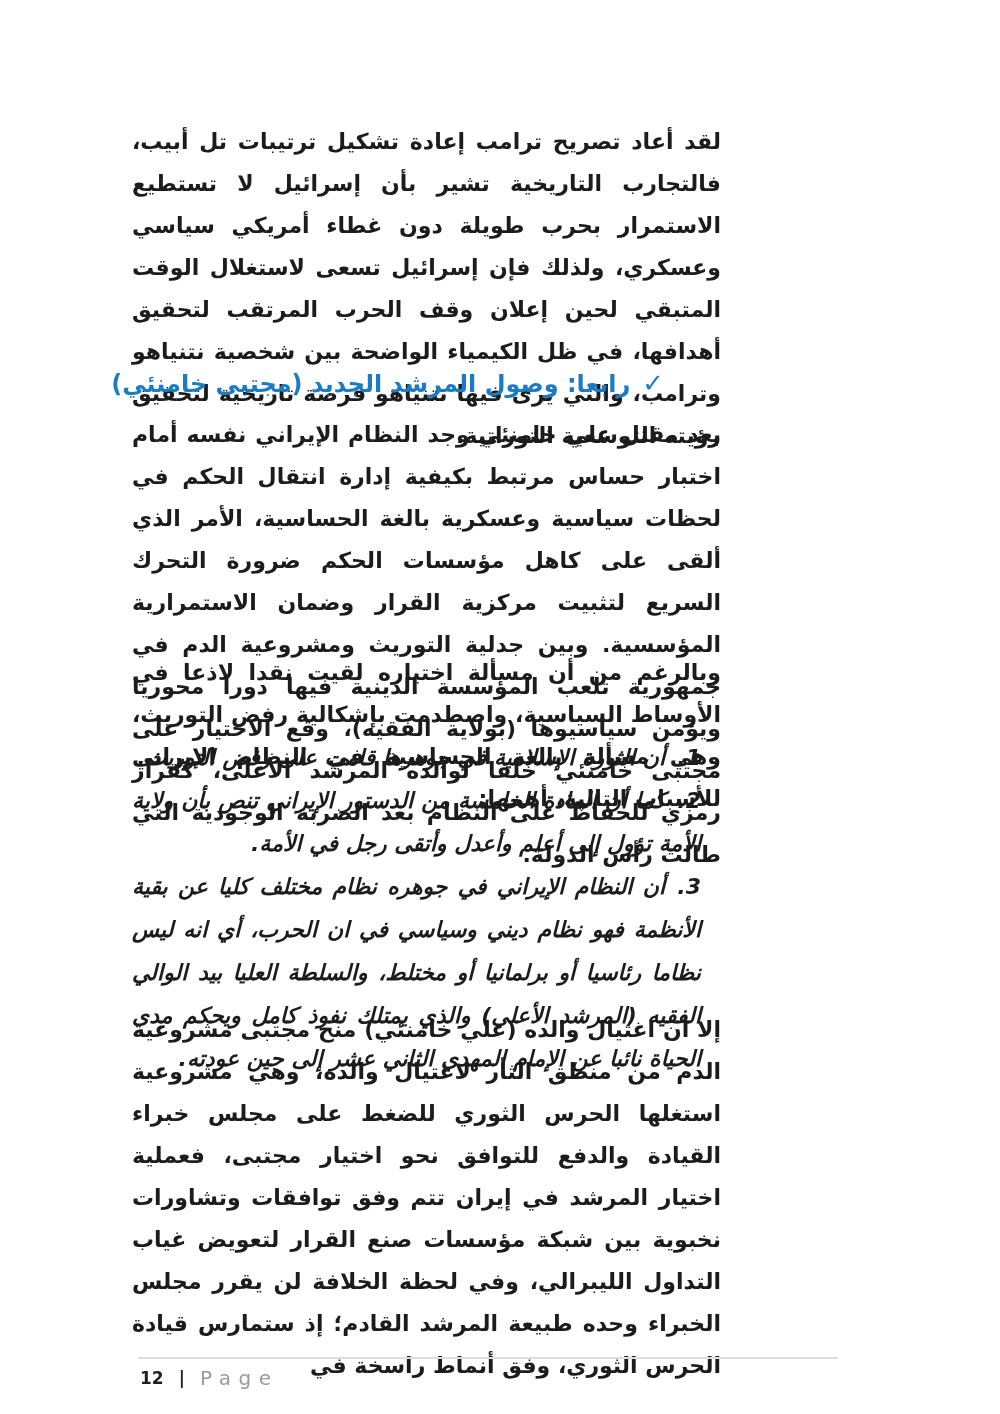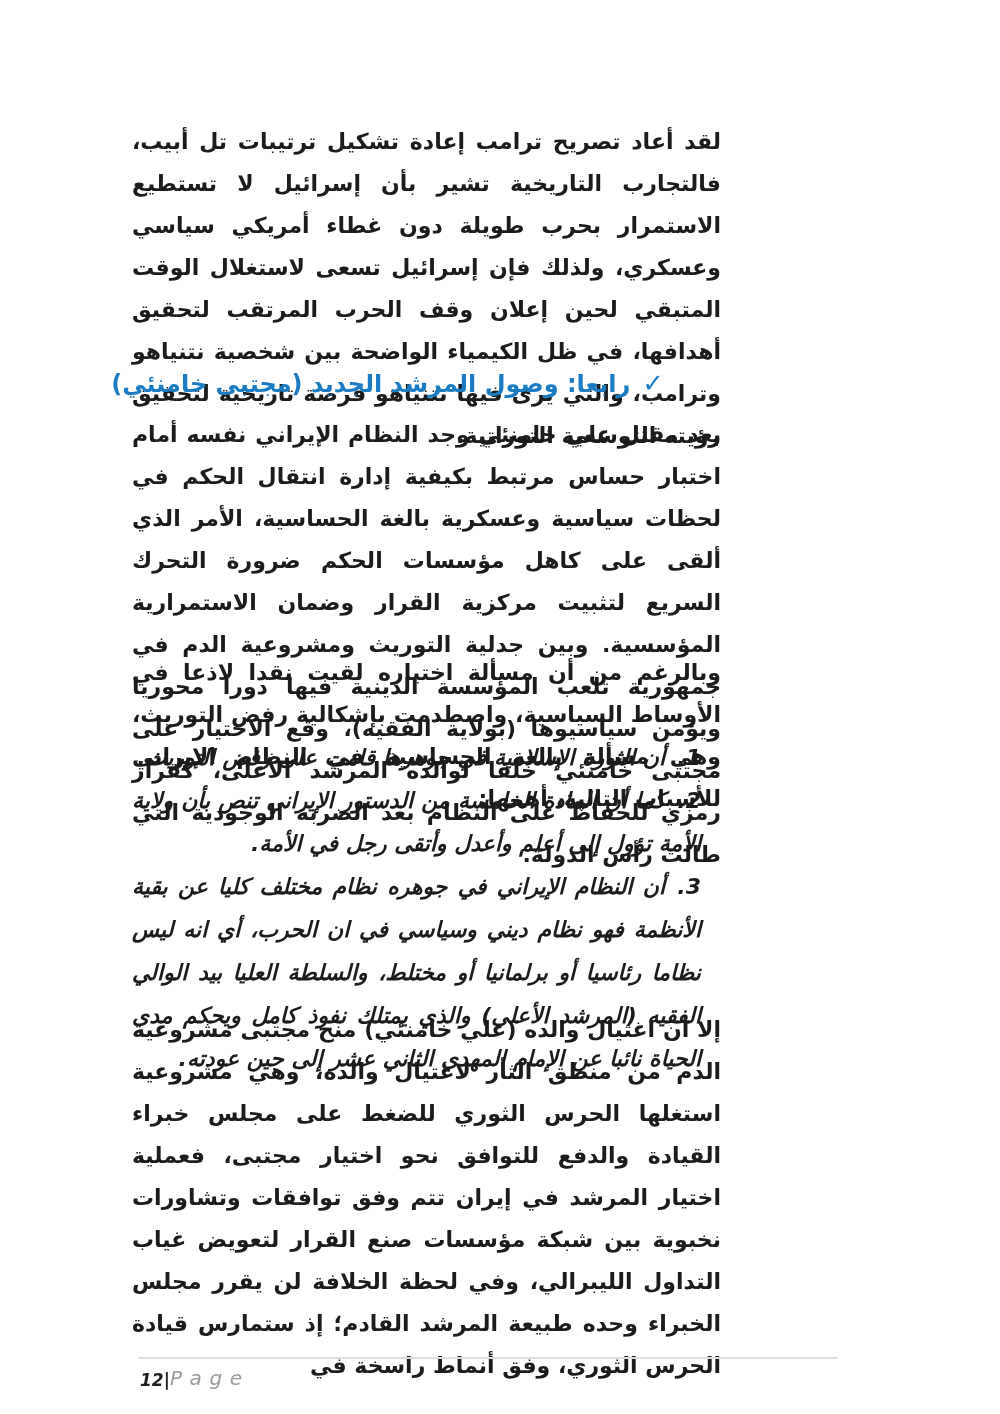--- a/index.html
+++ b/index.html
@@ -72,23 +72,22 @@
     height:2px;
     background:#dedede;
   }
   .footer-left{
     position:absolute;
     left:140px;
     top:1366px;
     font-size:17px;
     color:#222222;
     display:flex;
-    align-items:flex-end;
-    gap:0;
-    font-style:italic;
+    align-items:center;
+    gap:15px;
   }
   .footer-left .page-number{font-weight:700;color:#1f1f1f;}
   .footer-left .separator{font-weight:700;color:#1f1f1f;}
   .footer-left .page-label{
     color:#9a9a9a;
     letter-spacing:0.38em;
     font-size:20px;
   }
   .footer-logo{
     position:absolute;

